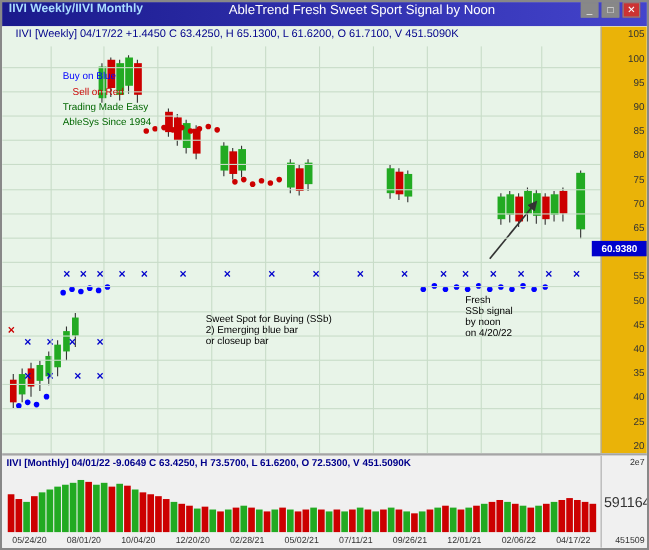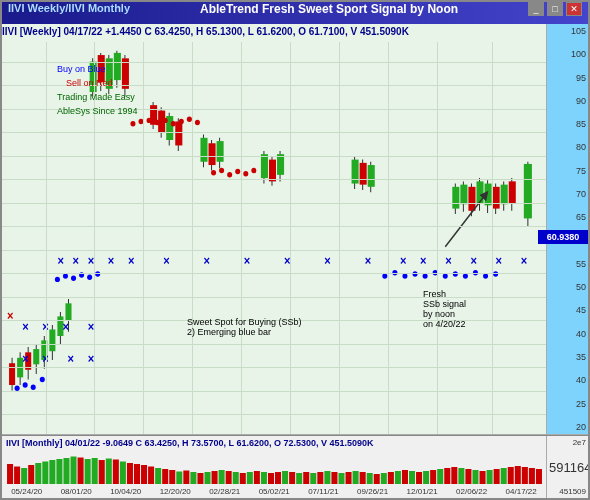--- a/index.html
+++ b/index.html
@@ -27,21 +27,21 @@
       padding: 0 6px;
       flex-shrink: 0;
     }
     .title-bar-left {
       font-size: 11px;
       font-weight: bold;
       color: #aaddff;
     }
     .title-bar-center {
       font-size: 12px;
-      font-weight: bold;
+      font-weight: normal;
       color: white;
     }
     .title-bar-controls {
       display: flex;
       gap: 3px;
     }
     .tb-btn {
       width: 16px;
       height: 14px;
       background: #cc3333;
@@ -68,35 +68,35 @@
       flex: 1;
       position: relative;
       background: #e8f4e8;
       border-bottom: 1px solid #aaa;
       overflow: hidden;
     }
 
     .chart-header {
       position: absolute;
       top: 2px;
-      left: 0;
+      left: 12px;
       font-size: 10px;
-      font-weight: bold;
+      font-weight: normal;
       color: #00008B;
       z-index: 10;
     }
 
     
     .y-axis-right {
       position: absolute;
       right: 0;
       top: 0;
       bottom: 0;
       width: 42px;
-      background: #7dd3fc;
+      background: #eab308;
       border-left: 1px solid #aaa;
       display: flex;
       flex-direction: column;
       justify-content: space-between;
       padding: 2px 2px;
       z-index: 5;
     }
     .y-label {
       font-size: 9px;
       color: #333;
@@ -145,21 +145,21 @@
 
     
     .candles-area {
       position: absolute;
       left: 0; right: 42px; top: 18px; bottom: 0;
       overflow: hidden;
     }
 
     
     .monthly-chart {
-      height: 63px;
+      height: 85px;
       position: relative;
       background: #f0f0f0;
       border-top: 1px solid #888;
       overflow: hidden;
     }
     .monthly-header {
       position: absolute;
       top: 2px;
       left: 4px;
       font-size: 9px;
@@ -466,20 +466,21 @@
         
         <div class="annotation buy-blue" style="top:22px; left:55px;">Buy on Blue</div>
         <div class="annotation sell-red" style="top:36px; left:64px;">Sell on Red</div>
         <div class="annotation text-green" style="top:50px; left:55px;">Trading Made Easy</div>
         <div class="annotation text-green" style="top:64px; left:55px;">AbleSys Since 1994</div>
 
         
         <div class="annotation text-black" style="bottom:97px; left:185px; text-align:left;">
           <div>Sweet Spot for Buying (SSb)</div>
           <div>2) Emerging blue bar</div>
+          <div>or closeup bar</div>
         </div>
 
         
         <div class="annotation text-black" style="bottom:105px; right:80px; text-align:left;">
           <div>Fresh</div>
           <div>SSb signal</div>
           <div>by noon</div>
           <div>on 4/20/22</div>
         </div>
 

